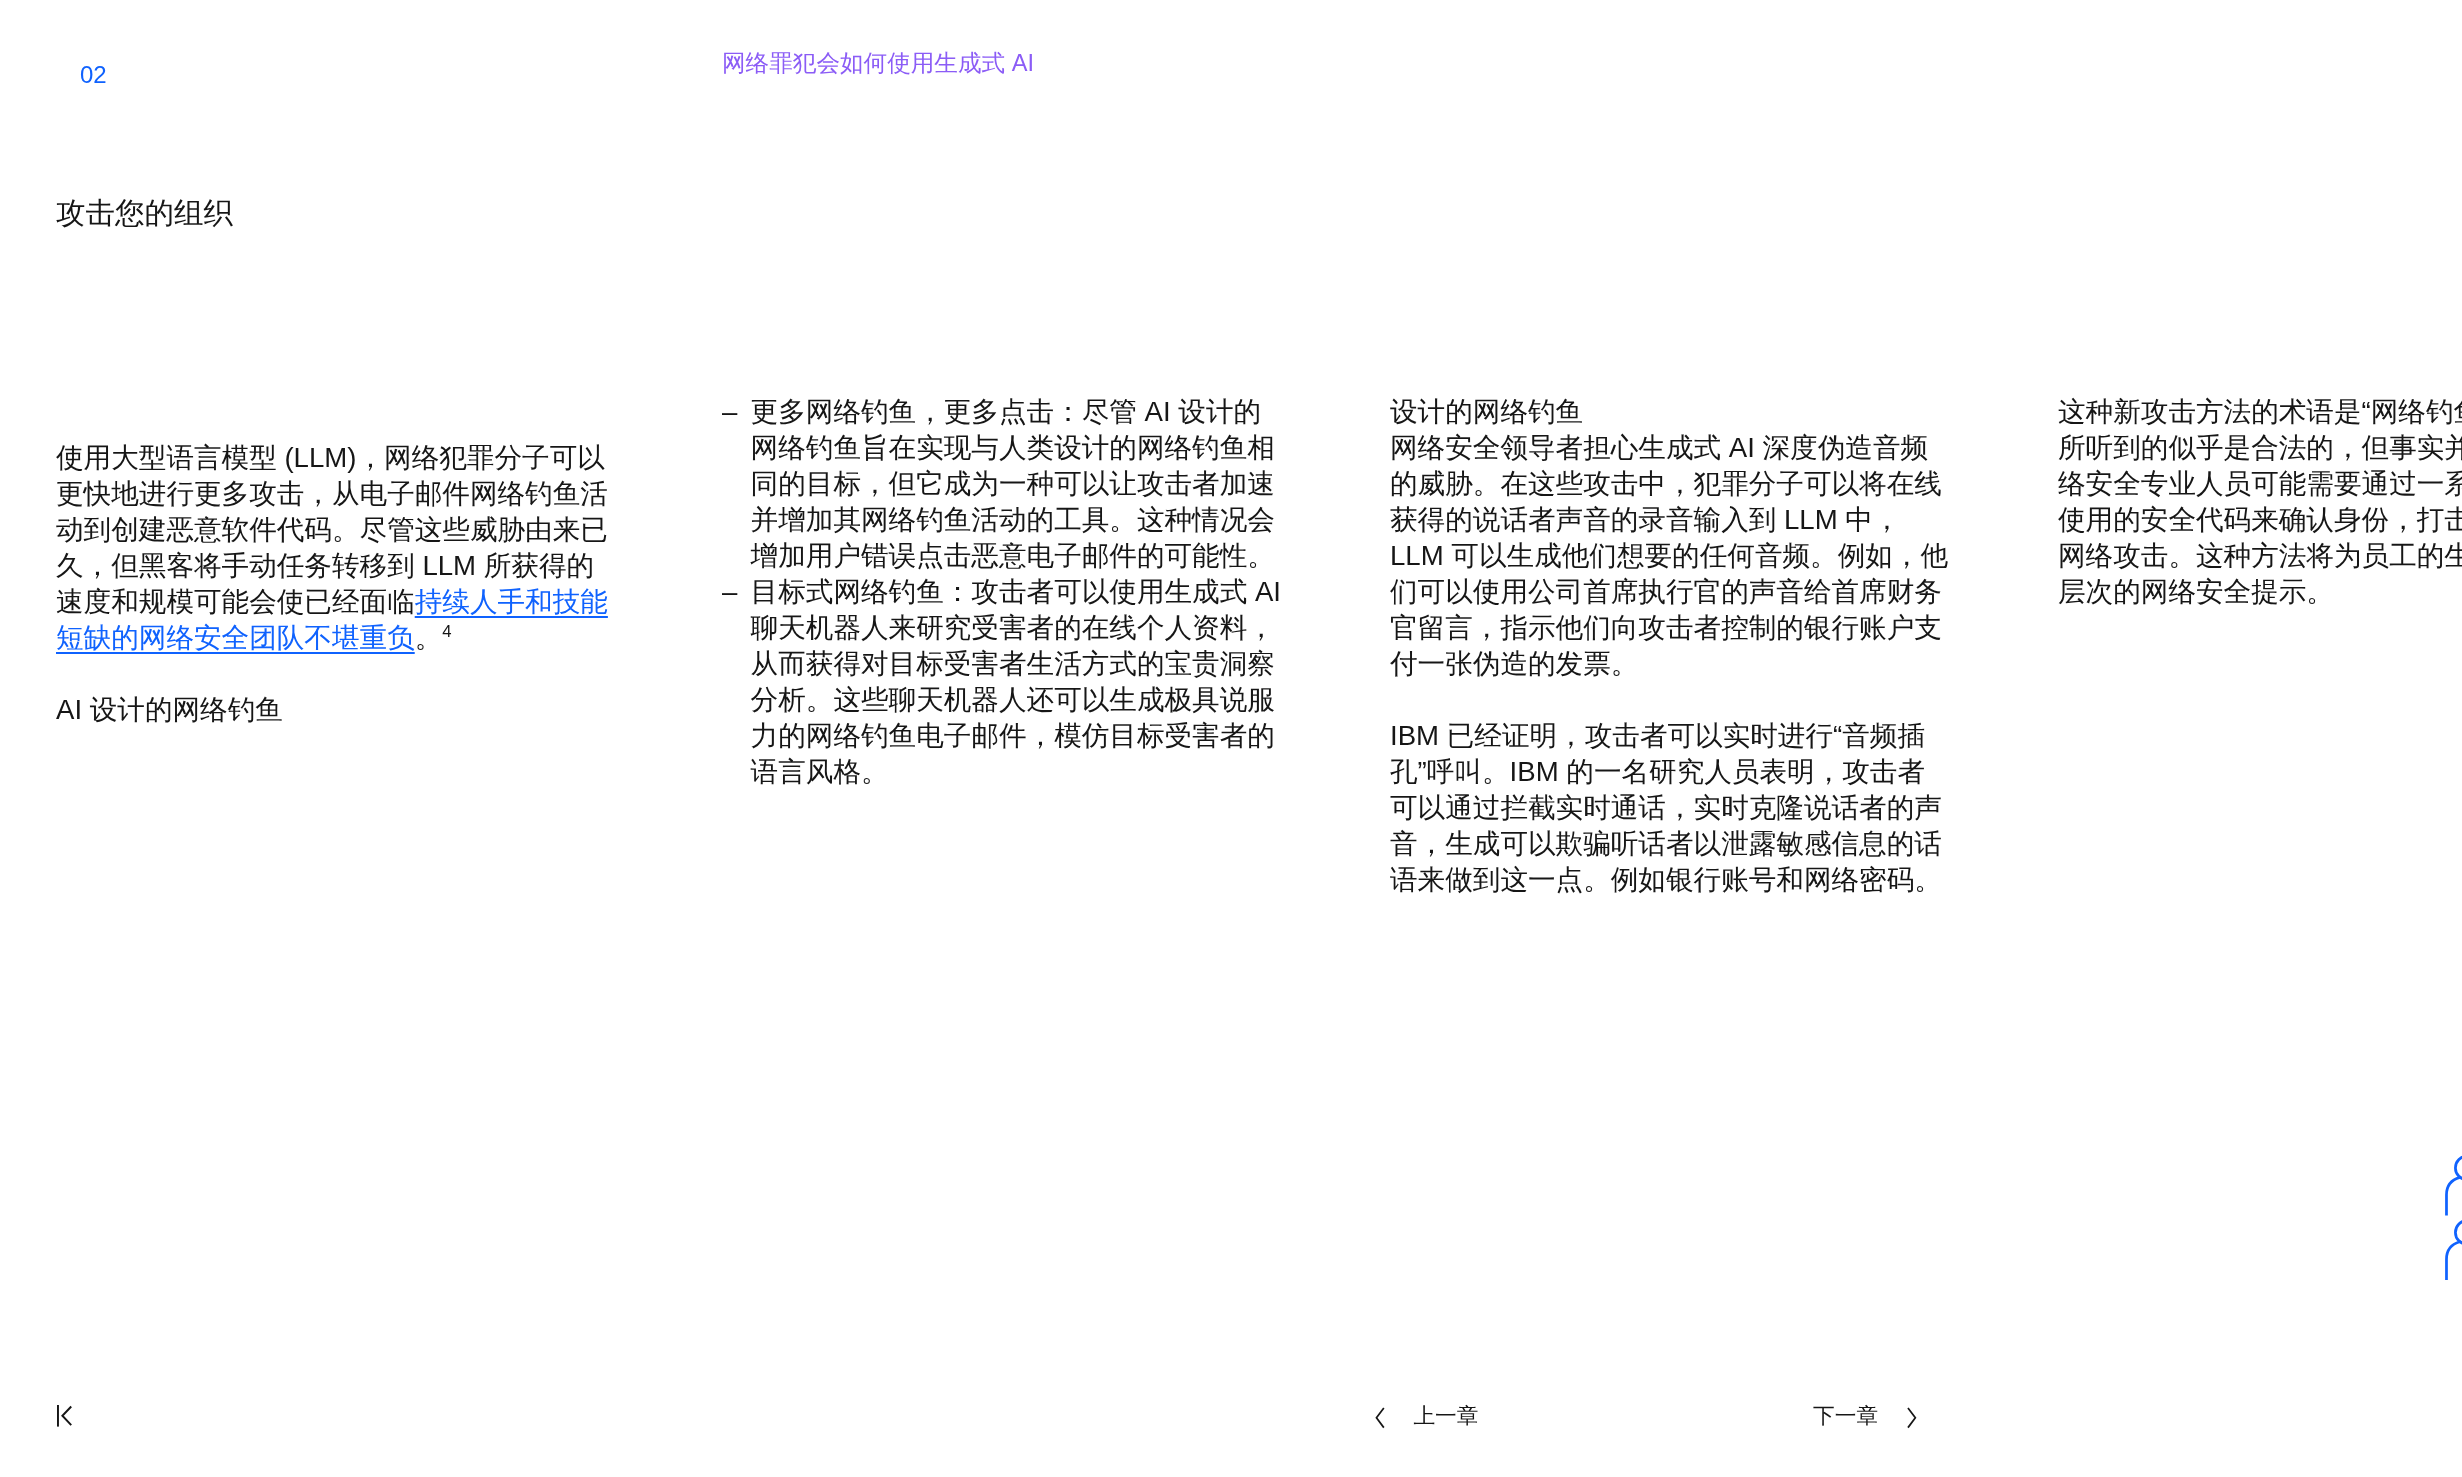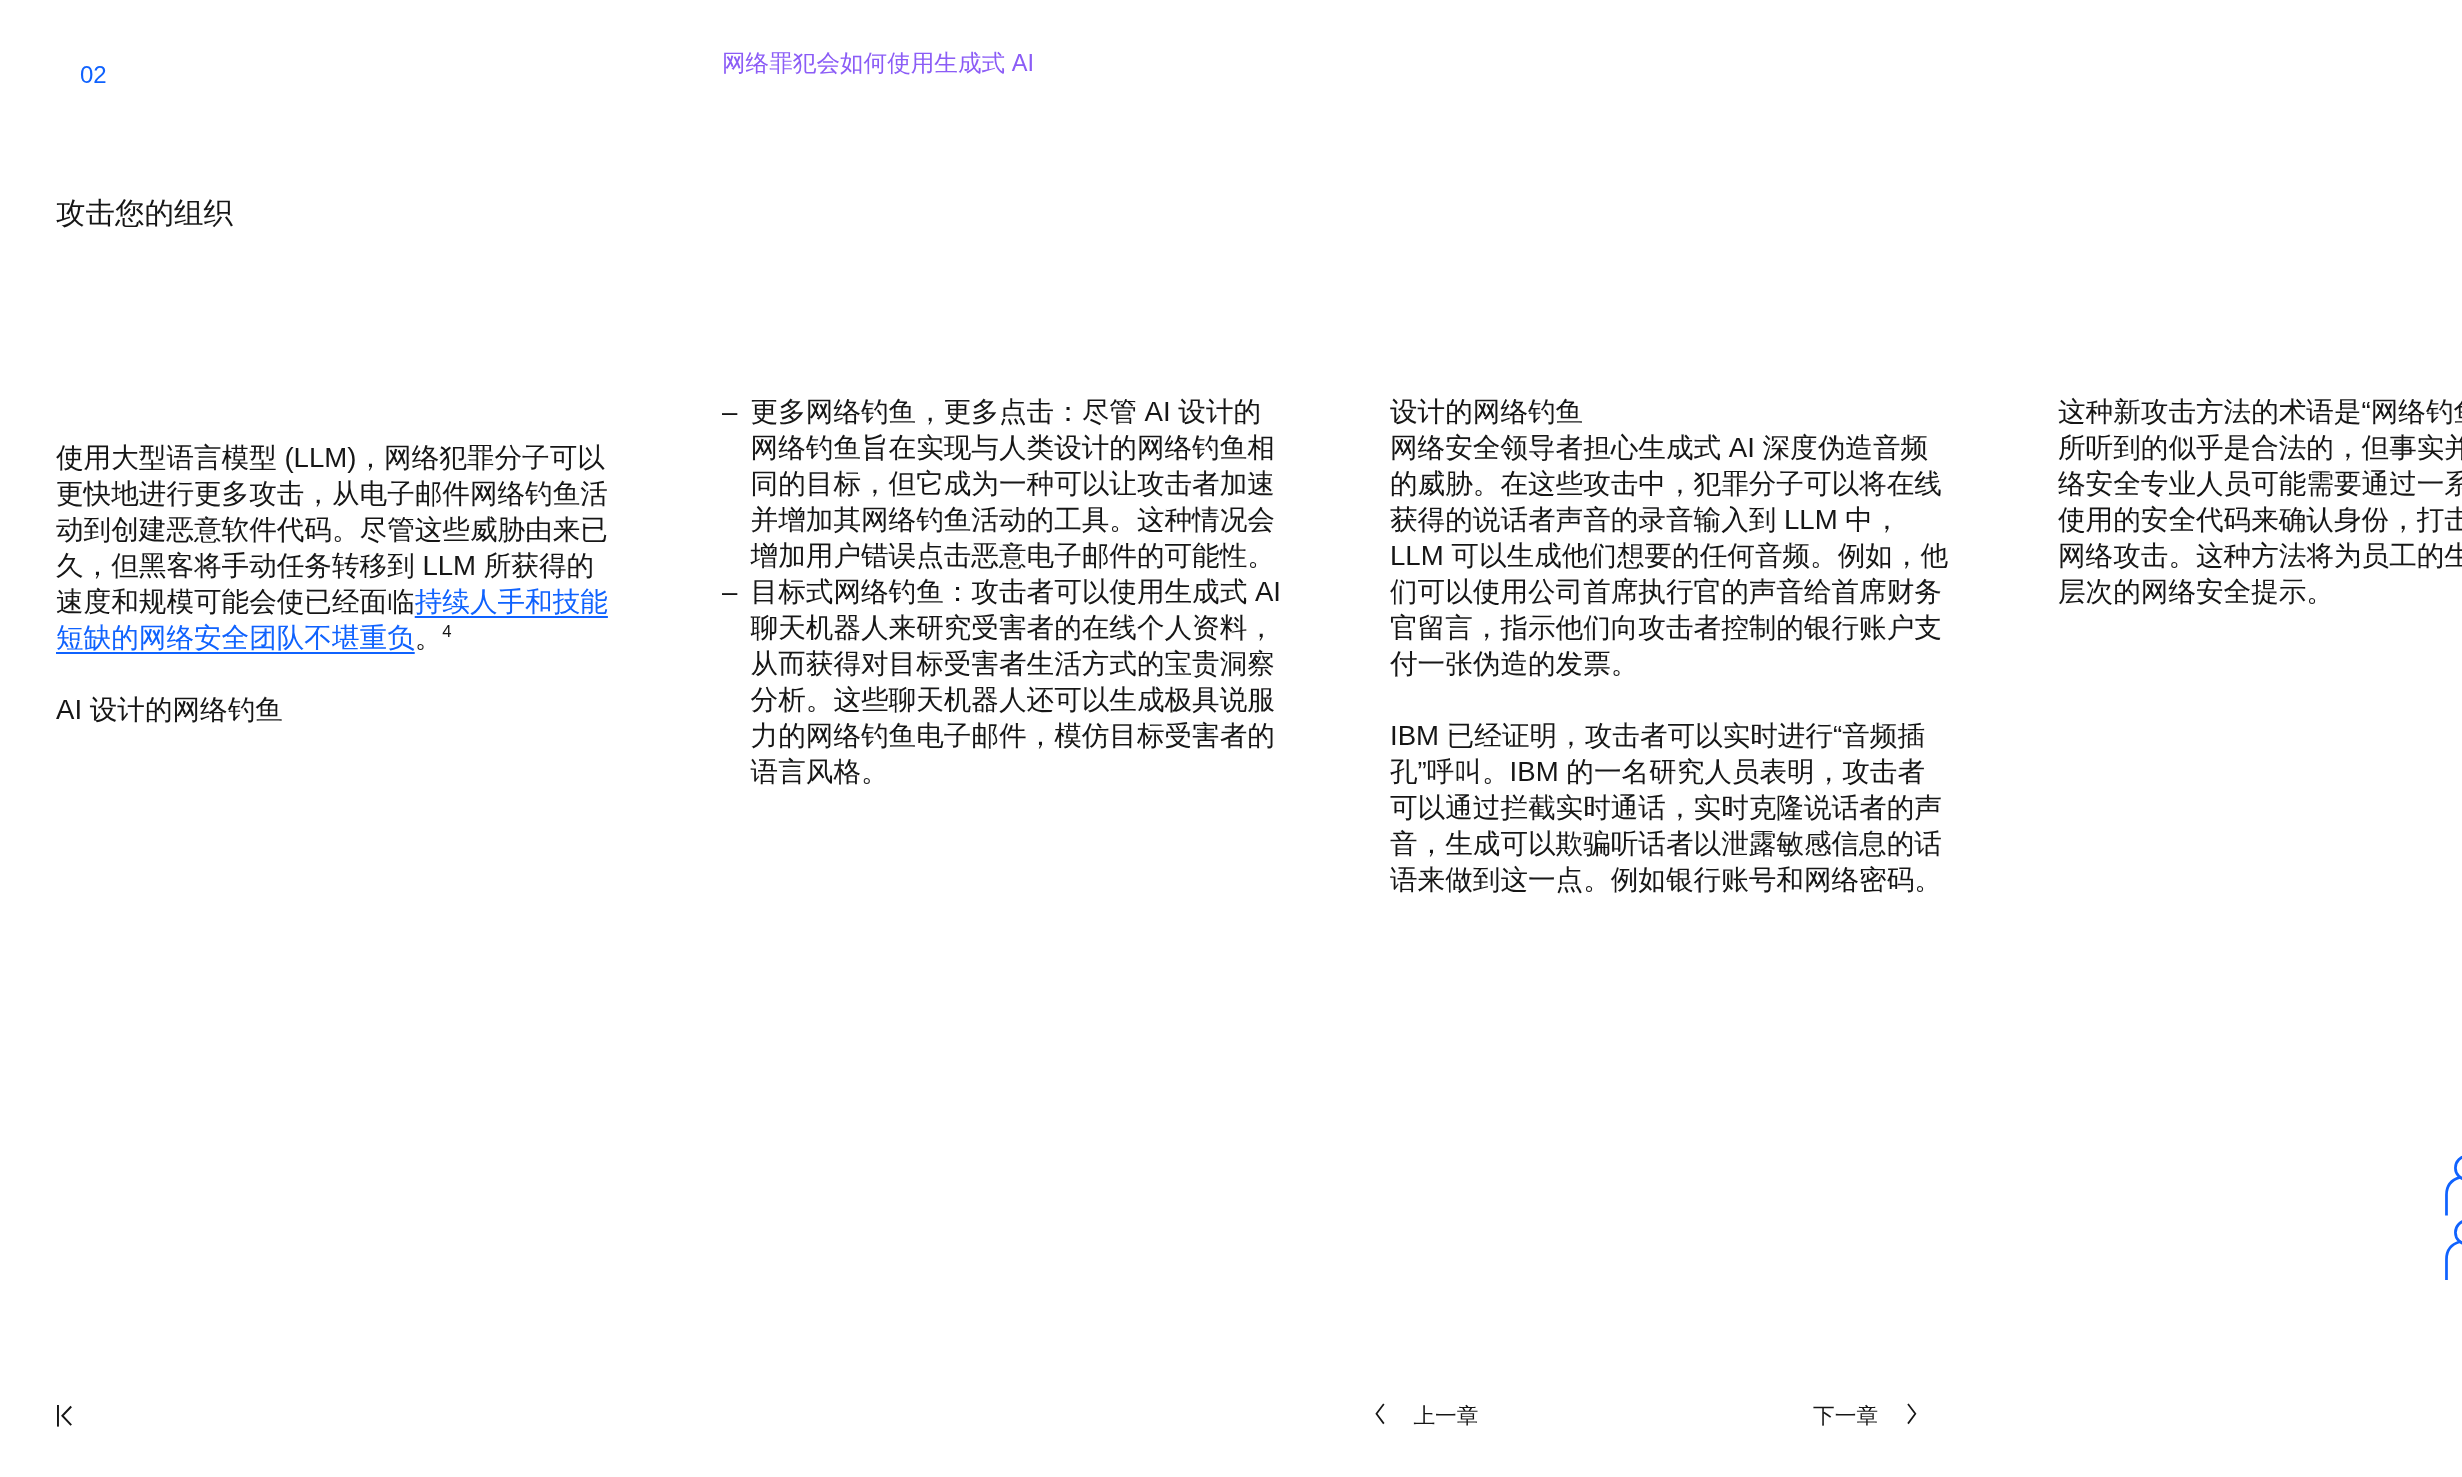--- a/index.html
+++ b/index.html
@@ -64,21 +64,21 @@
 
   
   .footer-skip {
     position:absolute; left:56px; top:1404px;
     width:17.7px; height:23.6px; cursor:pointer;
   }
   .footer-skip svg { width:100%; height:100%; display:block; }
 
   .nav-group {
     position:absolute; top:1402px;
-    display:flex; align-items:flex-start; gap:27.6px;
+    display:flex; align-items:flex-end; gap:27.6px;
     font-size:21.7px; line-height:27.6px; color:#161616; cursor:pointer;
   }
   .nav-prev { left:1374px; }
   .nav-next { left:1813px; }
   .nav-chevron { width:11.8px; height:23.6px; display:block; }
 </style>
 </head>
 <body>
 
 <div class="page-num-label">02</div>

